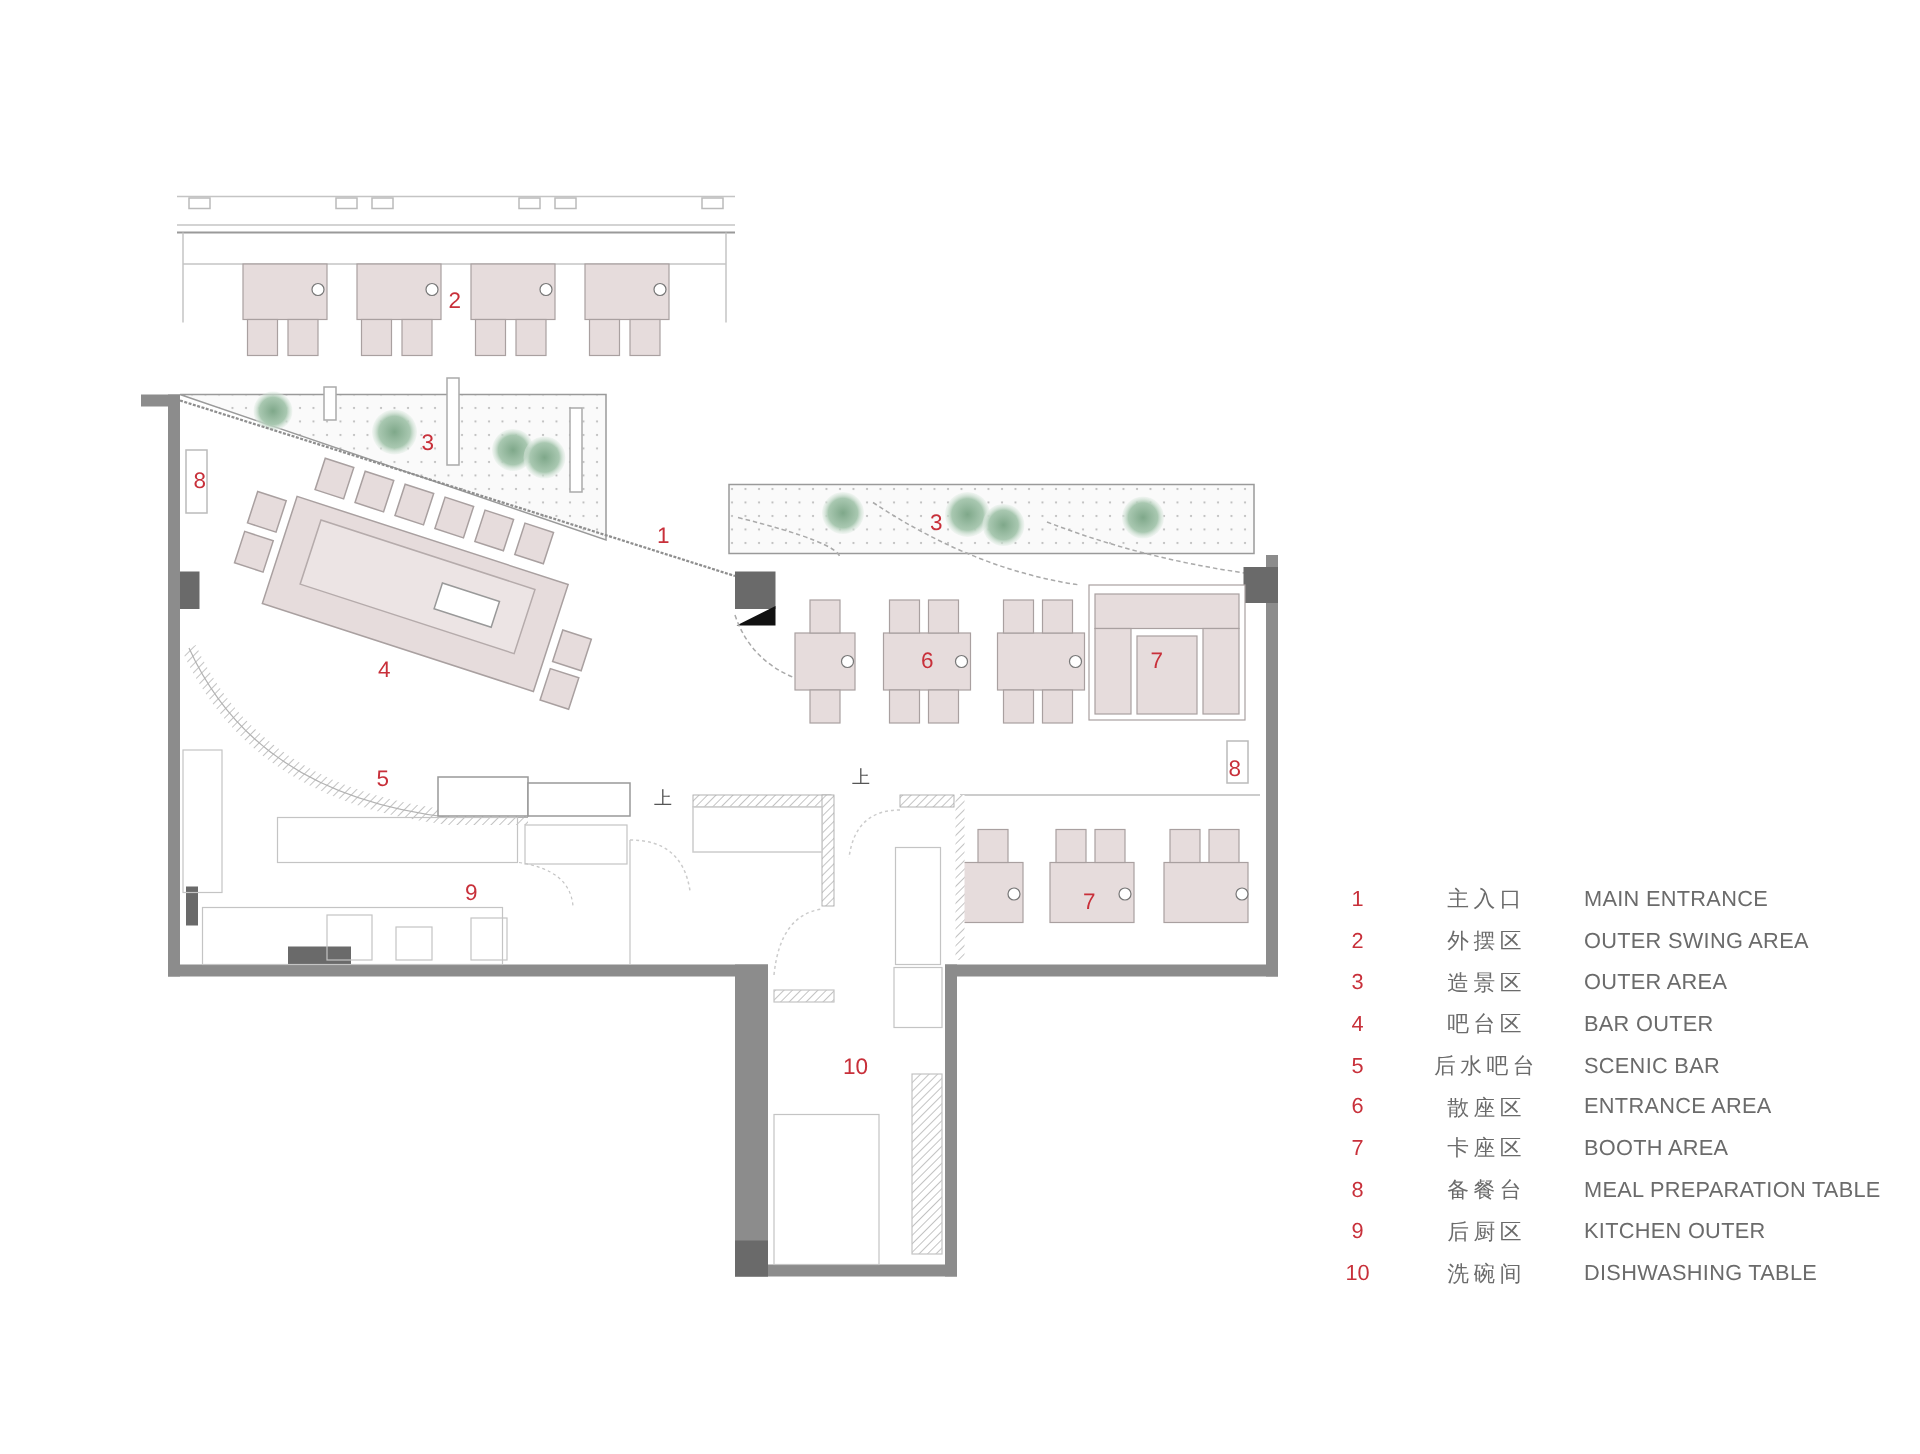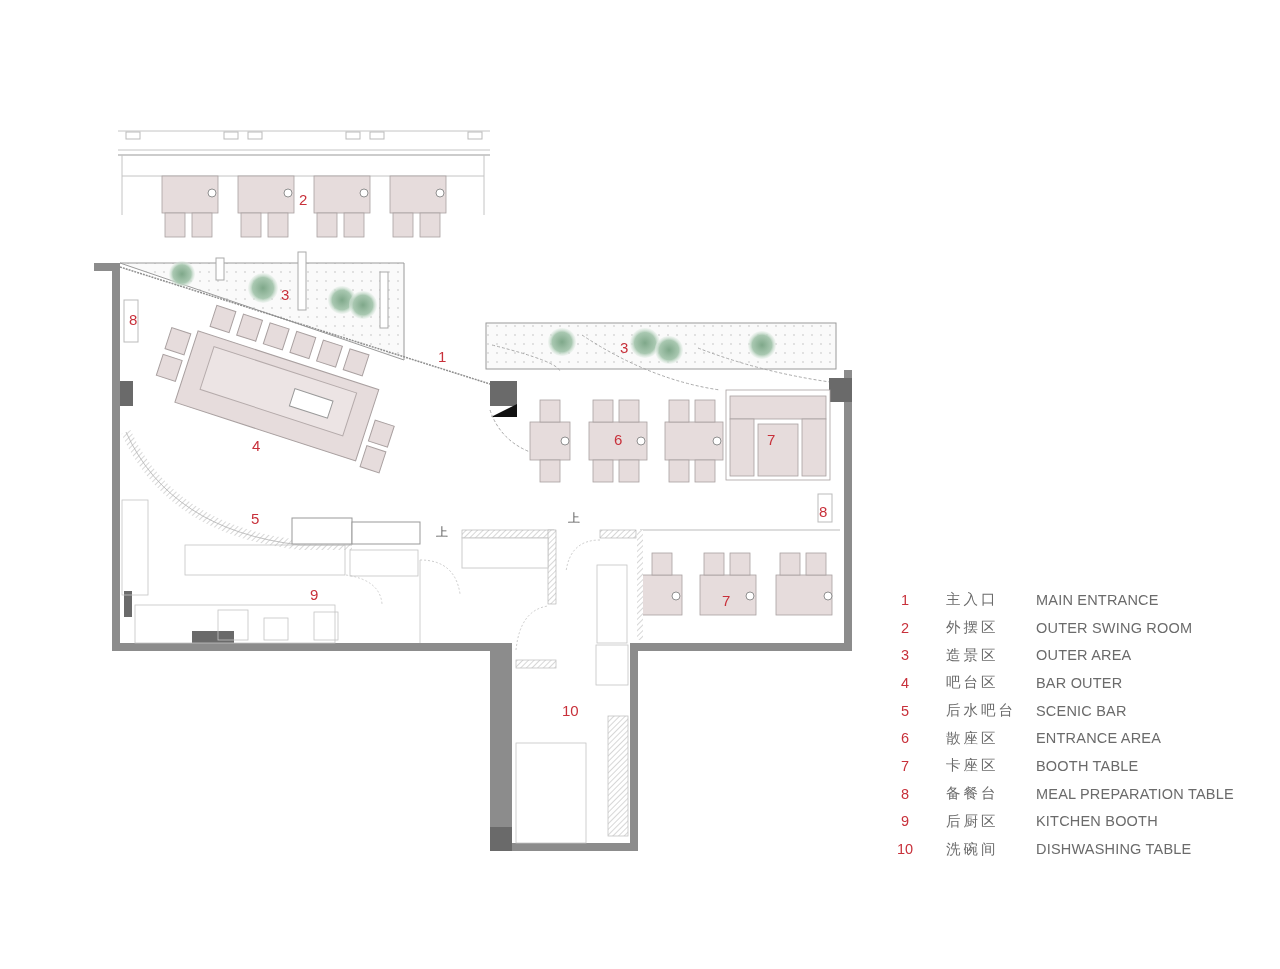--- a/index.html
+++ b/index.html
@@ -2,22 +2,22 @@
 <html><head>
 <meta charset="utf-8">
 <style>
   html, body { margin:0; padding:0; background:#ffffff; }
   body { width:1280px; height:969px; position:relative; overflow:hidden; font-family:"Liberation Sans", sans-serif; }
   #plan { position:absolute; left:0; top:0; width:1280px; height:969px; }
   .num { font-family:"Liberation Sans", sans-serif; font-size:15px; fill:#c8303a; }
   .legend { position:absolute; left:880px; top:586px; width:380px; }
   .legend-row { display:flex; align-items:center; height:27.7px; font-size:14.5px; color:#6b6b6b; }
   .legend-num { width:50px; text-align:center; color:#c8303a; font-weight:normal; }
-  .legend-cn { width:90px; padding-left:16px; letter-spacing:3px; }
-  .legend-en { padding-left:0; letter-spacing:0.2px; }
+  .legend-cn { width:90px; padding-left:16px; letter-spacing:3px;text-align:center; }
+  .legend-en { padding-left:0; letter-spacing:0.2px;margin-left:20px; }
 </style>
 </head>
 <body>
 
 <svg id="plan" viewBox="0 0 1280 969" xmlns="http://www.w3.org/2000/svg">
   <defs>
     <pattern id="dots" width="9" height="9" patternUnits="userSpaceOnUse">
       <rect width="9" height="9" fill="#fafafa"></rect>
       <circle cx="2" cy="2" r="0.7" fill="#b5b5b5"></circle>
     </pattern>
@@ -236,21 +236,21 @@
 
 <div class="legend">
   <div class="legend-row">
     <span class="legend-num">1</span>
     <span class="legend-cn">主入口</span>
     <span class="legend-en">MAIN ENTRANCE</span>
   </div>
   <div class="legend-row">
     <span class="legend-num">2</span>
     <span class="legend-cn">外摆区</span>
-    <span class="legend-en">OUTER SWING ROOM</span>
+    <span class="legend-en">OUTER SWING AREA</span>
   </div>
   <div class="legend-row">
     <span class="legend-num">3</span>
     <span class="legend-cn">造景区</span>
     <span class="legend-en">OUTER AREA</span>
   </div>
   <div class="legend-row">
     <span class="legend-num">4</span>
     <span class="legend-cn">吧台区</span>
     <span class="legend-en">BAR OUTER</span>
@@ -261,30 +261,30 @@
     <span class="legend-en">SCENIC BAR</span>
   </div>
   <div class="legend-row">
     <span class="legend-num">6</span>
     <span class="legend-cn">散座区</span>
     <span class="legend-en">ENTRANCE AREA</span>
   </div>
   <div class="legend-row">
     <span class="legend-num">7</span>
     <span class="legend-cn">卡座区</span>
-    <span class="legend-en">BOOTH TABLE</span>
+    <span class="legend-en">BOOTH AREA</span>
   </div>
   <div class="legend-row">
     <span class="legend-num">8</span>
     <span class="legend-cn">备餐台</span>
     <span class="legend-en">MEAL PREPARATION TABLE</span>
   </div>
   <div class="legend-row">
     <span class="legend-num">9</span>
     <span class="legend-cn">后厨区</span>
-    <span class="legend-en">KITCHEN BOOTH</span>
+    <span class="legend-en">KITCHEN OUTER</span>
   </div>
   <div class="legend-row">
     <span class="legend-num">10</span>
     <span class="legend-cn">洗碗间</span>
     <span class="legend-en">DISHWASHING TABLE</span>
   </div>
 </div>
 
 </body></html>

